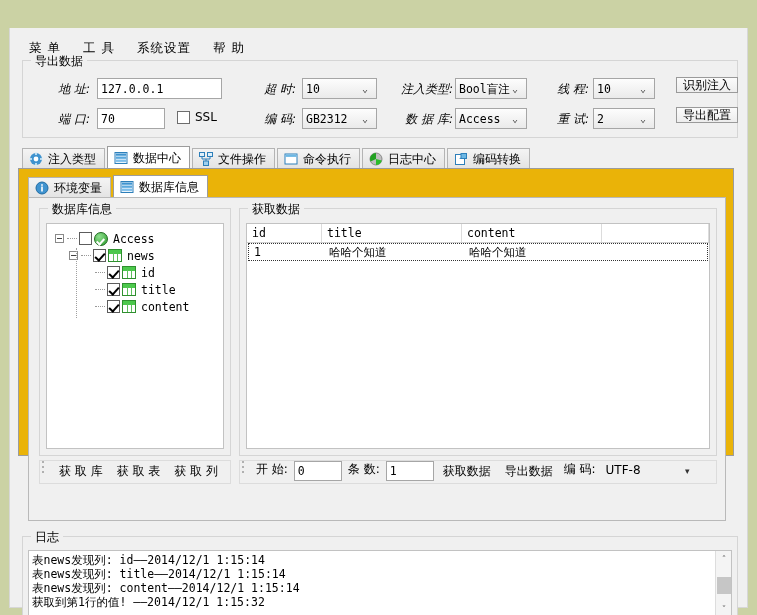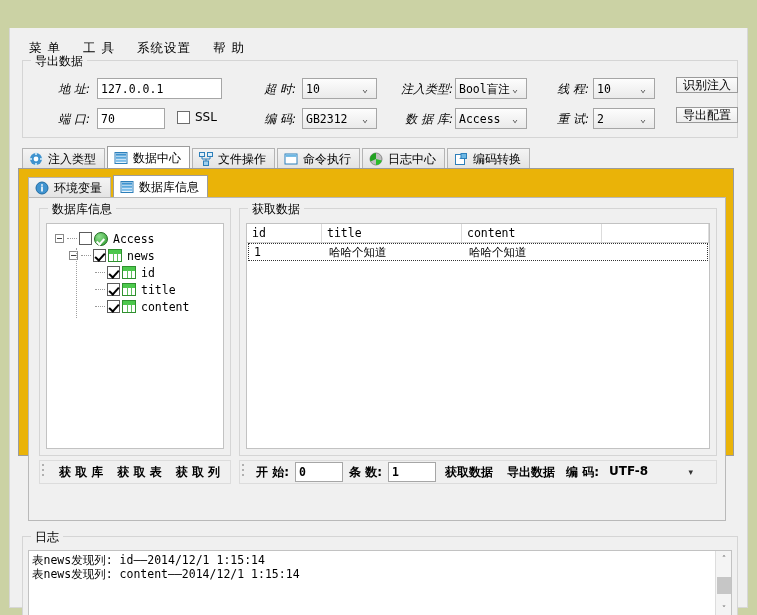--- a/index.html
+++ b/index.html
@@ -323,21 +323,21 @@
     white-space: nowrap;
     overflow: hidden;
   }
 
   
   .striptool {
     position: absolute;
     height: 24px;
     background: #f0f0f0;
     border: 1px solid #dcdcdc;
-    display: flex; align-items: center; font-weight: bold;
+    display: flex; 
   }
   .grip {
     width: 7px; height: 16px;
     margin: 0 3px 0 2px;
     background-image:
       radial-gradient(circle 1px at 1px 1px, #b0b0b0 99%, transparent 0),
       radial-gradient(circle 1px at 1px 6px, #b0b0b0 99%, transparent 0),
       radial-gradient(circle 1px at 1px 11px, #b0b0b0 99%, transparent 0);
     flex: 0 0 auto;
   }
@@ -671,21 +671,23 @@
         </div>
 
       </div>
     </div>
 
     <div class="groupbox" id="log-group">
       <div class="gb-title">日志</div>
       <div class="logbox">
         <div class="log-lines">
           <div class="log-line">表news发现列: id——2014/12/1 1:15:14</div>
+          <div class="log-line">表news发现列: title——2014/12/1 1:15:14</div>
           <div class="log-line">表news发现列: content——2014/12/1 1:15:14</div>
+          <div class="log-line">获取到第1行的值! ——2014/12/1 1:15:32</div>
         </div>
         <div class="vscroll">
           <div class="sb-arrow up">˄</div>
           <div class="sb-thumb"></div>
           <div class="sb-arrow down">˅</div>
         </div>
       </div>
     </div>
 
   </div>

